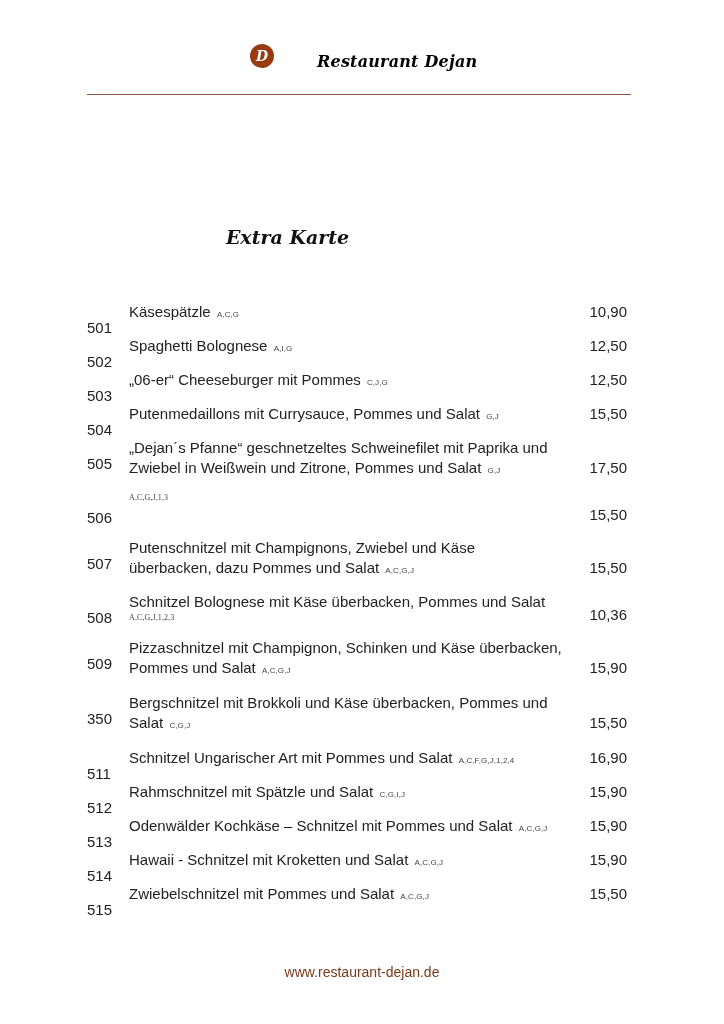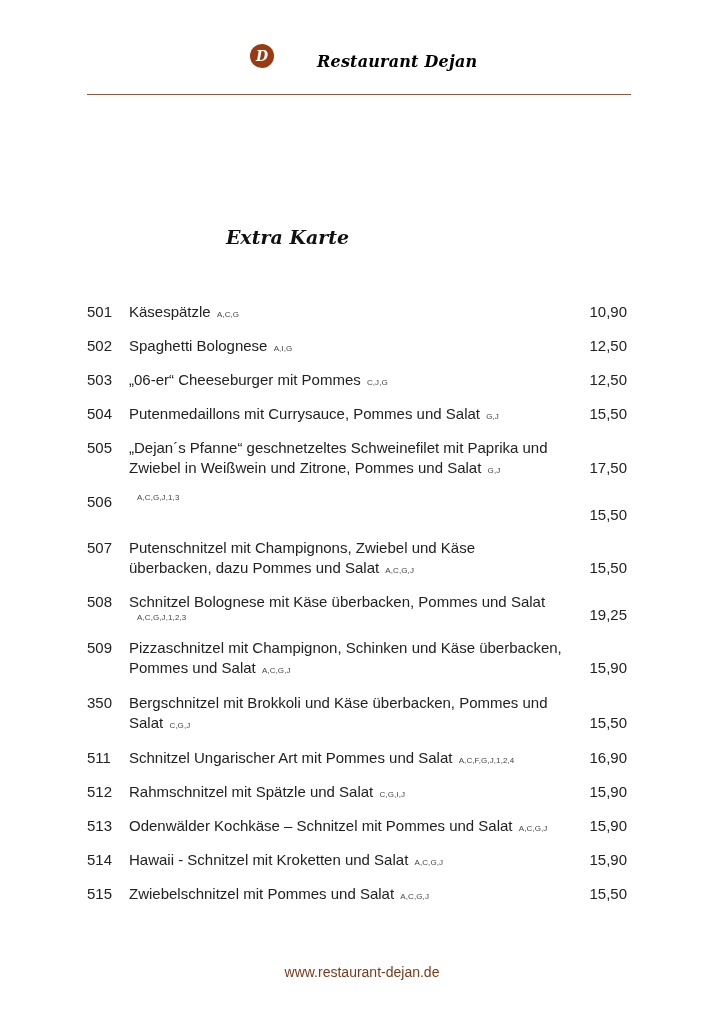--- a/index.html
+++ b/index.html
@@ -9,25 +9,25 @@
   .logo { position: absolute; left: 250px; top: 44px; width: 24px; height: 24px; border-radius: 50%;
           background: #9a3a12; color: #fff; font-family: "DejaVu Serif", serif; font-style: italic;
           font-weight: bold; font-size: 14px; line-height: 24px; text-align: center; }
   .brand { position: absolute; left: 317px; top: 52px; font-family: "DejaVu Serif", serif;
            font-style: italic; font-weight: bold; font-size: 16px; color: #000000; letter-spacing: 0.2px; }
   .rule { position: absolute; left: 87px; top: 94px; width: 544px; height: 1px; background: #8a5a45; }
   .title { position: absolute; left: 0; width: 575px; top: 226px; text-align: center;
            font-family: "DejaVu Serif", serif; font-style: italic; font-weight: bold; font-size: 19px; color: #111; }
   .menu { position: absolute; left: 87px; top: 300px; width: 540px; }
   .item { position: absolute; left: 0; width: 540px; font-size: 15px; line-height: 20px; color: #222; }
-  .num { position: absolute; left: 0; top: 0; width: 40px; }
+  .num { position: absolute; left: 0; top: 16px; width: 40px; }
   .desc { position: absolute; left: 42px; top: 0; width: 440px; }
   .price { position: absolute; right: 0; width: 60px; text-align: right; }
   .codes { font-size: 8px; color: #444; margin-left: 2px; letter-spacing: 0.1px; }
-  .codes.block { display: block; margin-left: 8px; line-height: 12px; }
+  .codes.block { display: block; margin-left: 0; line-height: 12px; font-family: Liberation Serif, serif; }
   .footer { position: absolute; left: 0; width: 724px; top: 964px; text-align: center;
             font-size: 14px; color: #7a3a1a; }
 </style>
 </head>
 <body>
 
 <div class="header">
   <div class="logo">D</div>
   <div class="brand">Restaurant Dejan</div>
   <div class="rule"></div>
@@ -75,21 +75,21 @@
 
   <div class="item" style="top:238px">
     <span class="num">507</span>
     <span class="desc"><span>Putenschnitzel mit Champignons, Zwiebel und Käse</span><br><span>überbacken, dazu Pommes und Salat</span> <span class="codes">A,C,G,J</span></span>
     <span class="price" style="top:20px">15,50</span>
   </div>
 
   <div class="item" style="top:292px">
     <span class="num">508</span>
     <span class="desc"><span>Schnitzel Bolognese mit Käse überbacken, Pommes und Salat</span><span class="codes block">A,C,G,J,1,2,3</span></span>
-    <span class="price" style="top:13px">19,25</span>
+    <span class="price" style="top:13px">10,36</span>
   </div>
 
   <div class="item" style="top:338px">
     <span class="num">509</span>
     <span class="desc"><span>Pizzaschnitzel mit Champignon, Schinken und Käse überbacken,</span><br><span>Pommes und Salat</span> <span class="codes">A,C,G,J</span></span>
     <span class="price" style="top:20px">15,90</span>
   </div>
 
   <div class="item" style="top:393px">
     <span class="num">350</span>

